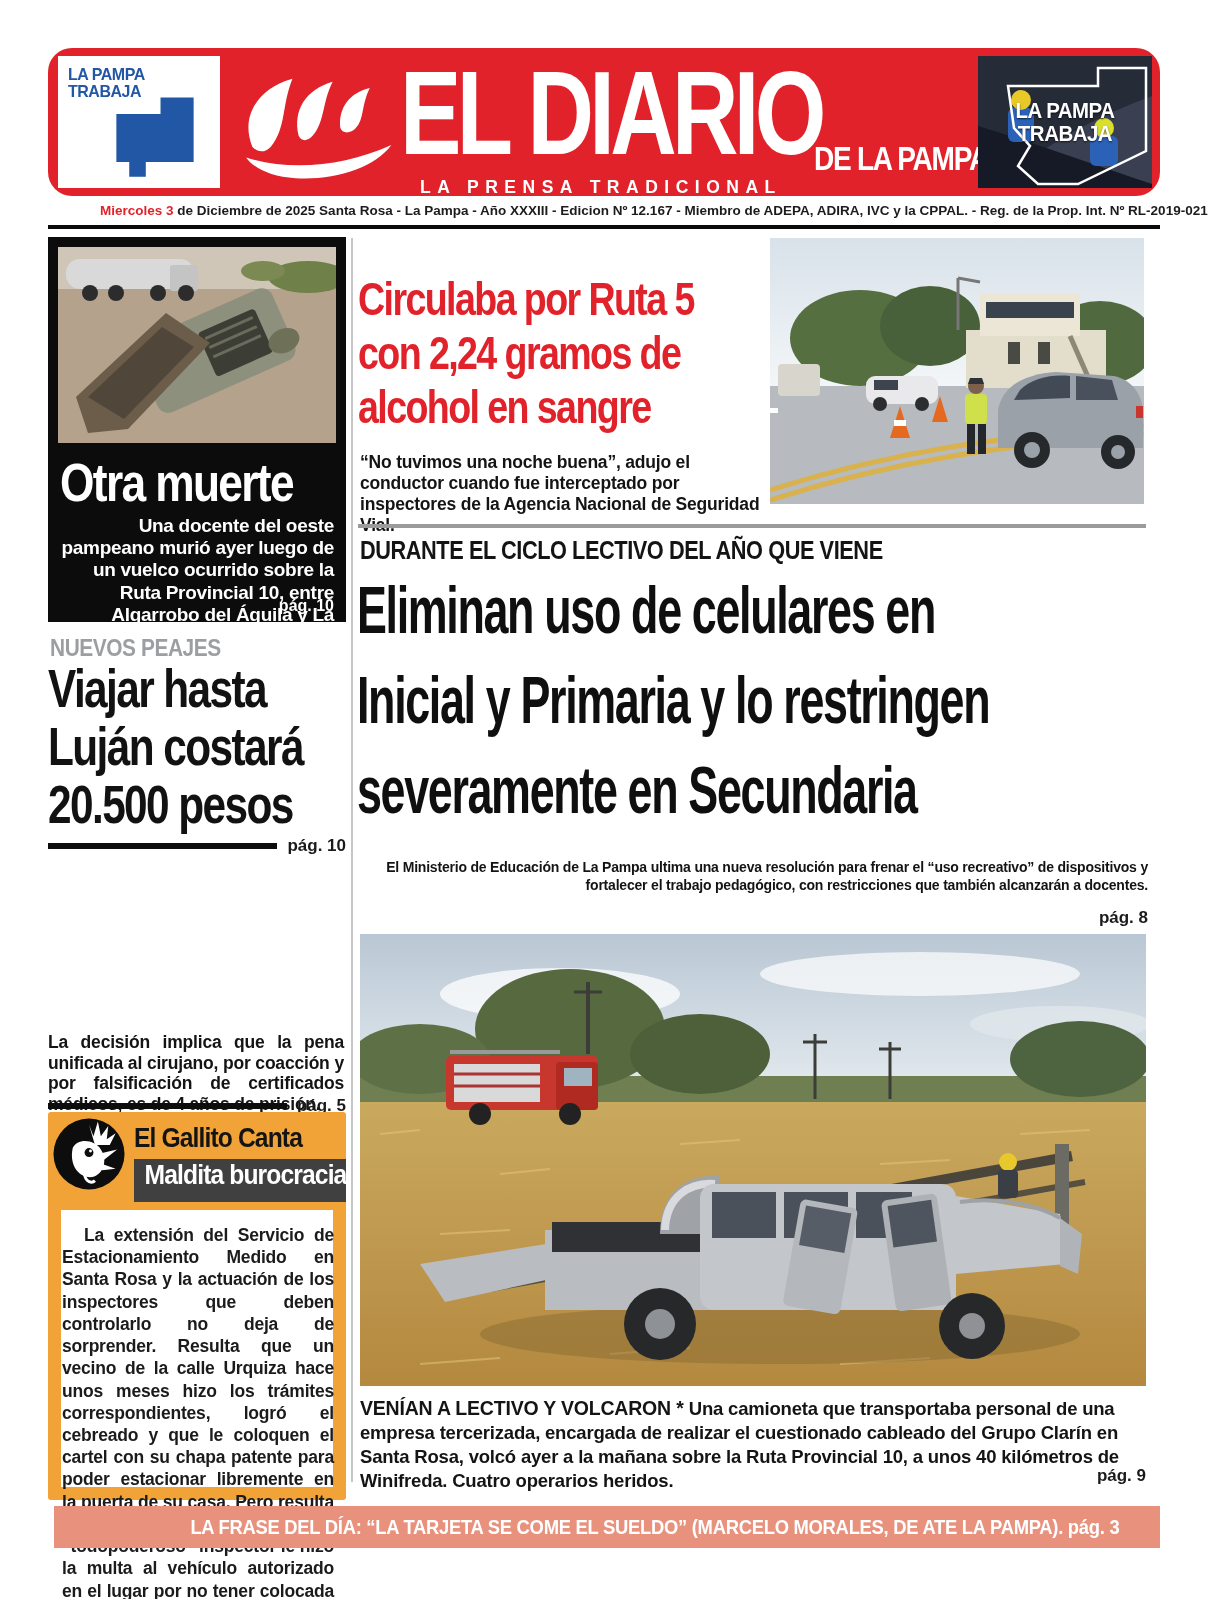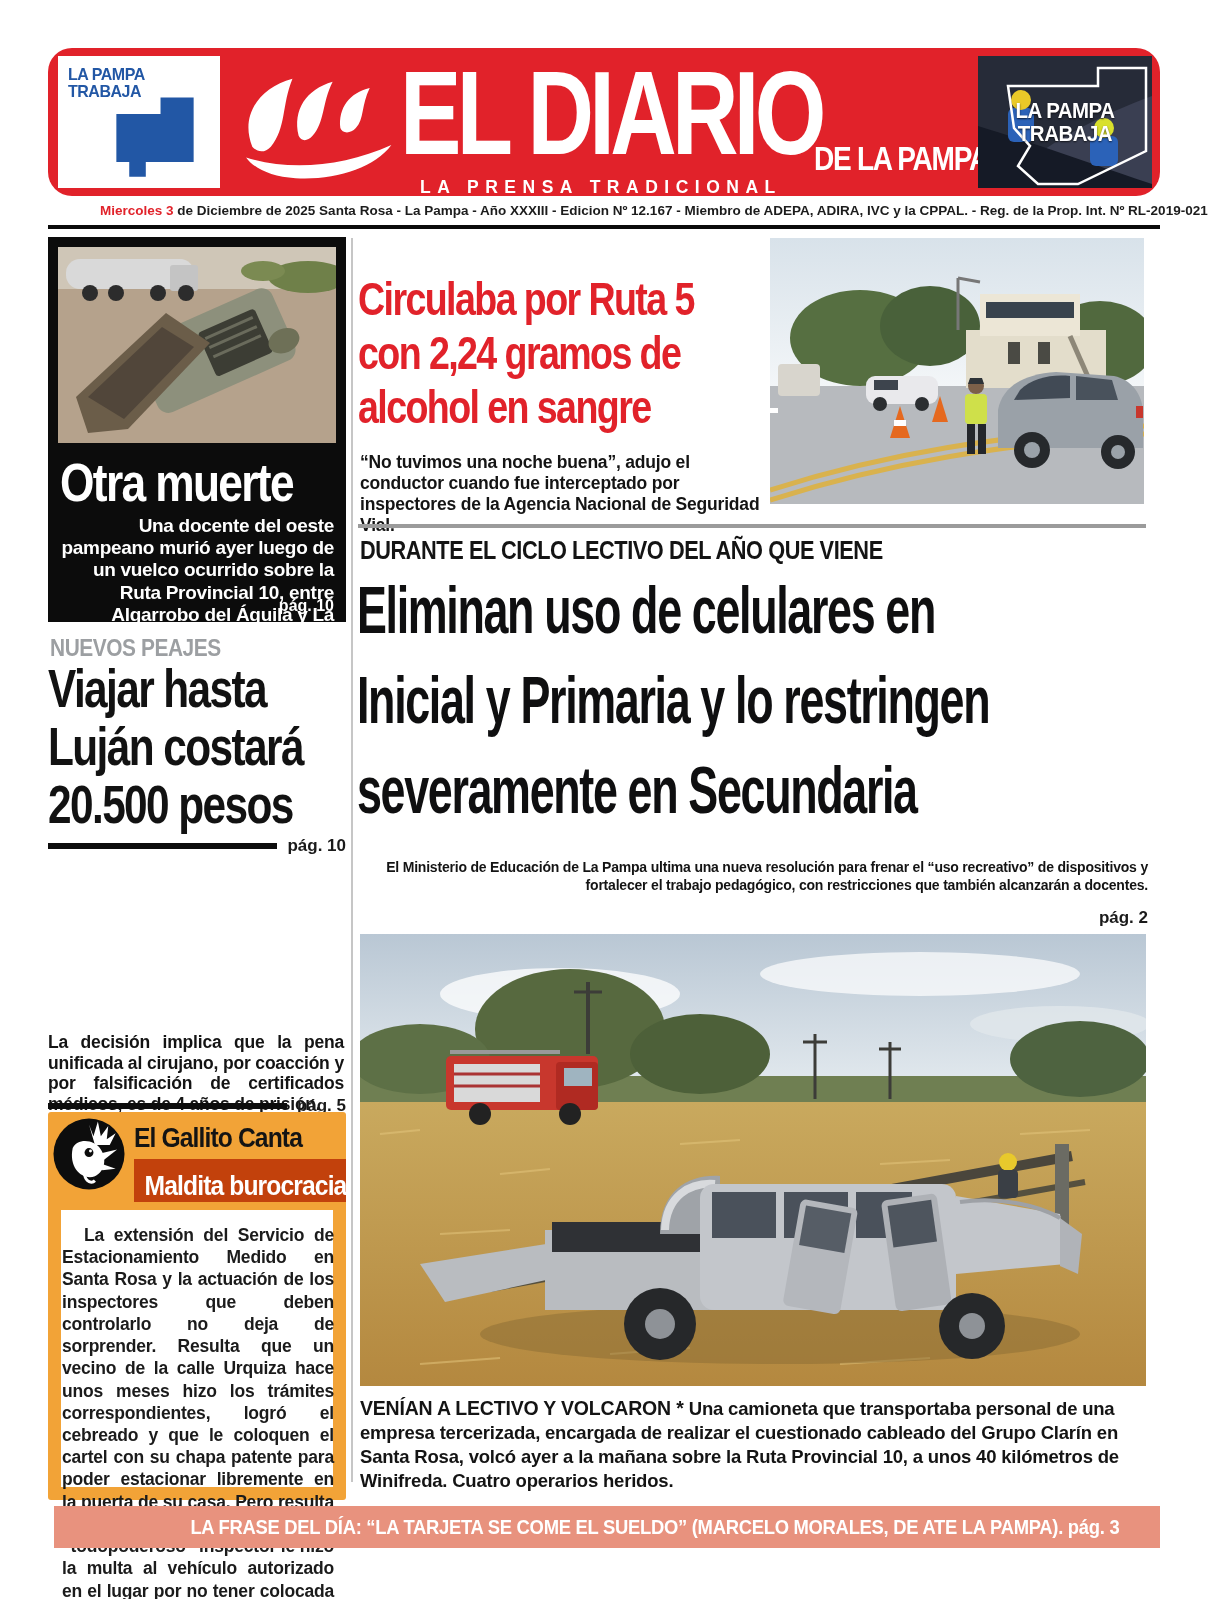--- a/index.html
+++ b/index.html
@@ -46,21 +46,21 @@
   #stj-kicker { position:absolute; left:50px; top:860px; }
   #stj-hl { position:absolute; left:48px; top:886px; color:#121212; font-weight:bold; font-size:47px; line-height:1.1; }
   #stj-hl .hl-line { transform:scaleX(.8); letter-spacing:-2px; }
   #stj-deck { position:absolute; left:48px; top:1032px; width:296px; font-size:17.5px; font-weight:bold; line-height:1.18; color:#141414; text-align:justify; letter-spacing:-0.2px; }
   #stj-rule { left:48px; top:1096px; width:298px; }
 
   #gallito { position:absolute; left:48px; top:1112px; width:298px; height:388px; background:#F2A337; border-radius:3px; }
   #gallito .whitepanel { position:absolute; left:13px; right:13px; top:98px; bottom:13px; background:#fff; }
   #gallito svg.rooster { position:absolute; left:4px; top:5px; }
   #gallito .g-title { position:absolute; left:86px; top:10px; color:#141414; font-weight:bold; font-size:28px; white-space:nowrap; transform:scaleX(.88); transform-origin:0 0; letter-spacing:-1px; }
-  #gallito .g-bar { position:absolute; left:86px; right:0; top:47px; height:43px; background:#c2410c; display:flex; align-items:flex-end; }
+  #gallito .g-bar { position:absolute; left:86px; right:0; top:47px; height:43px; background:#404040; display:flex; align-items:flex-start; }
   #gallito .g-bar span { color:#fff; font-weight:bold; font-size:28px; white-space:nowrap; transform:scaleX(.88); transform-origin:0 50%; padding-left:12px; letter-spacing:-1px; }
   #gallito .g-body { position:absolute; left:14px; right:12px; top:112px; font-size:17.5px; line-height:1.27; color:#1b1b1b; text-align:justify; text-indent:22px; font-weight:600; letter-spacing:-0.2px; }
 
   
   #alcohol-kicker { position:absolute; left:360px; top:242px; }
   #alcohol-hl { position:absolute; left:358px; top:272px; color:#E1222A; font-weight:bold; font-size:47px; line-height:1.15; }
   #alcohol-hl .hl-line { transform:scaleX(.8); letter-spacing:-2px; }
   #alcohol-deck { position:absolute; left:360px; top:452px; width:402px; font-size:17.5px; font-weight:bold; line-height:1.2; color:#141414; letter-spacing:-0.2px; }
   #alcohol-page { position:absolute; left:360px; top:497px; width:402px; color:#E1222A; }
   #checkpoint-photo { position:absolute; left:770px; top:238px; }
@@ -258,21 +258,21 @@
 
   <div id="cel-kicker" class="kicker dark"><span>DURANTE EL CICLO LECTIVO DEL AÑO QUE VIENE</span></div>
   <div id="cel-hl">
     <span class="hl-line">Eliminan uso de celulares en</span>
     <span class="hl-line">Inicial y Primaria y lo restringen</span>
     <span class="hl-line">severamente en Secundaria</span>
   </div>
   <div id="cel-deck">
     <span>El </span><span class="b">Ministerio de Educación de La Pampa</span><span> ultima una nueva resolución para frenar el </span><span class="b">“uso recreativo”</span><span> de dispositivos y fortalecer el trabajo pedagógico, con restricciones que también alcanzarán a docentes.</span>
   </div>
-  <div id="cel-page" class="pageref">pág. 2</div>
+  <div id="cel-page" class="pageref">pág. 8</div>
 
   <svg id="field-photo" width="786" height="452" viewBox="0 0 786 452">
     <defs>
       <linearGradient id="skyf" x1="0" y1="0" x2="0" y2="1">
         <stop offset="0" stop-color="#b9c7d4"></stop>
           <stop offset="1" stop-color="#e7edf1"></stop>
       </linearGradient>
       <linearGradient id="grass" x1="0" y1="0" x2="0" y2="1">
         <stop offset="0" stop-color="#c9a95e"></stop>
           <stop offset="1" stop-color="#b4883f"></stop>
@@ -347,20 +347,21 @@
       <circle cx="612" cy="392" r="33" fill="#26282a"></circle>
       <circle cx="612" cy="392" r="13" fill="#8e9297"></circle>
       <circle cx="648" cy="228" r="9" fill="#e8c92c"></circle>
       <rect x="638" y="236" width="20" height="28" rx="4" fill="#3a3f45"></rect>
     </g>
   </svg>
 
   <div id="caption">
     <span class="lead">VENÍAN A LECTIVO Y VOLCARON * </span><span>Una camioneta que transportaba personal de una empresa tercerizada, encargada de realizar el cuestionado cableado del Grupo Clarín en Santa Rosa, volcó ayer a la mañana sobre la Ruta Provincial 10, a unos 40 kilómetros de Winifreda. Cuatro operarios heridos.</span>
   </div>
+  <div id="caption-page" class="pageref">pág. 9</div>
 
   <div id="col-divider"></div>
 
   <div id="frase-bar">
     <span>LA FRASE DEL DÍA: “LA TARJETA SE COME EL SUELDO” (MARCELO MORALES, DE ATE LA PAMPA). pág. 3</span>
   </div>
 
 </div>
 
 </body></html>

